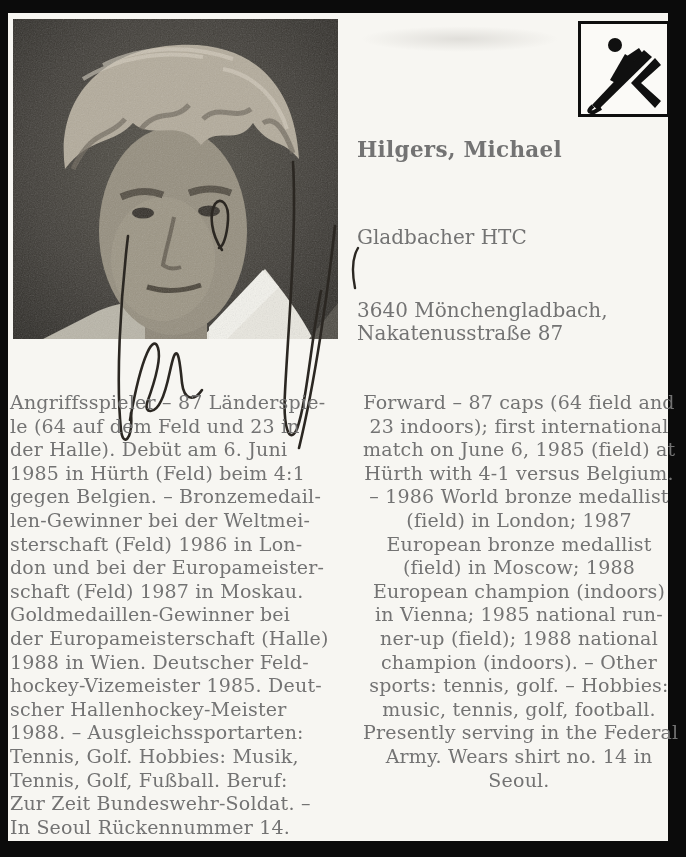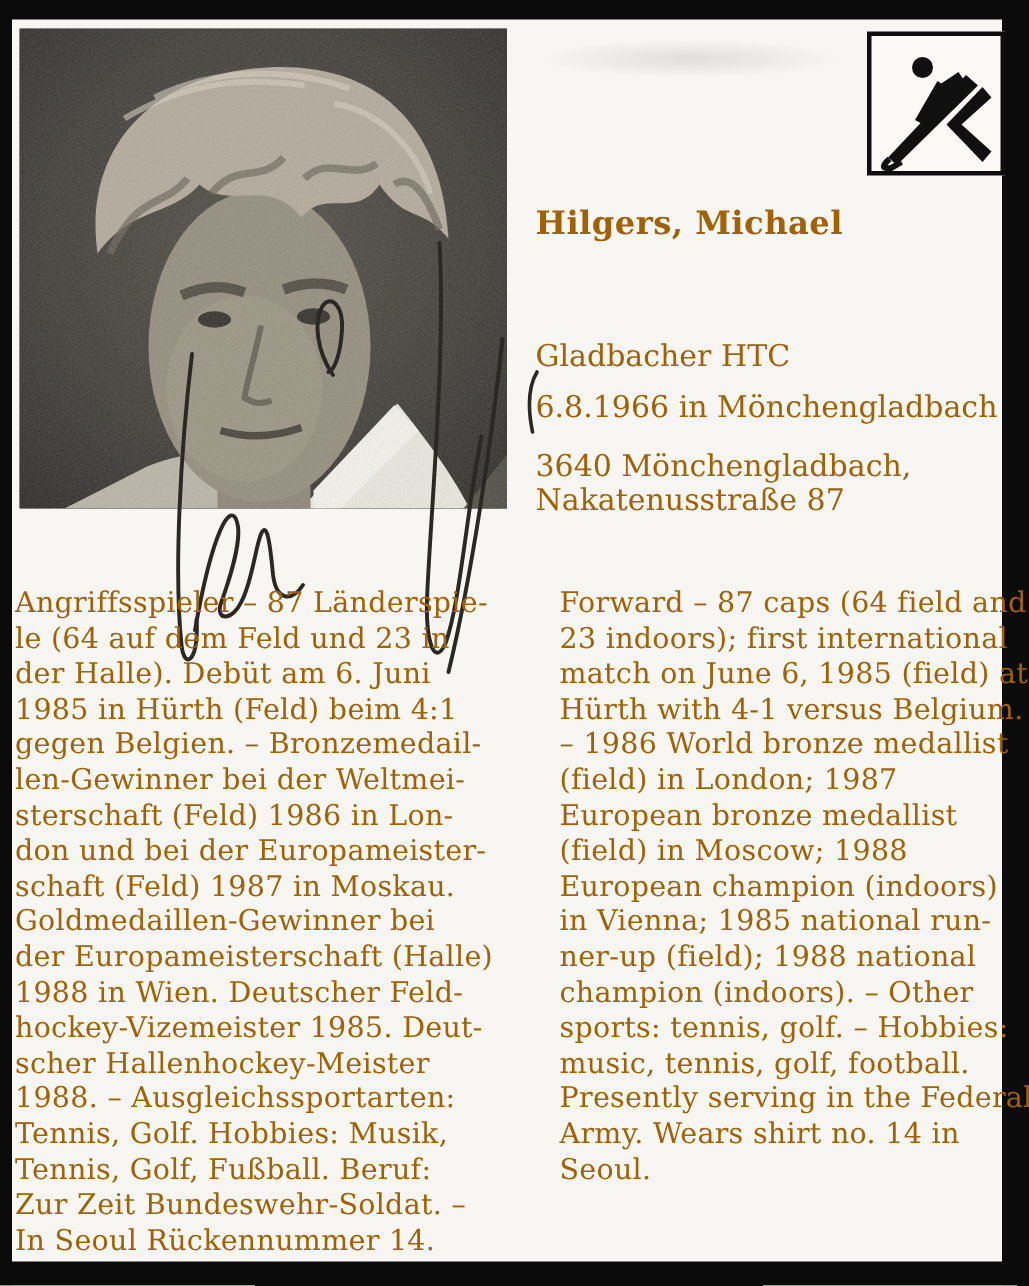--- a/index.html
+++ b/index.html
@@ -1,21 +1,21 @@
 <!DOCTYPE html>
 <html><head>
 <meta charset="utf-8">
 <style>
   html,body{margin:0;padding:0;background:#888;}
   .page{
     position:relative;
     width:686px;height:857px;
     background:#f7f6f2;
     font-family:"DejaVu Serif","Liberation Serif",serif;
-    color:#a16207;
+    color:#737373;
     overflow:hidden;
     margin:0 auto;
   }
   
   .frame-bar{position:absolute;background:#0b0b0b;}
   .frame-top{left:0;top:0;width:686px;height:13px;}
   .frame-bottom{left:0;top:841px;width:686px;height:16px;}
   .frame-left{left:0;top:0;width:8px;height:857px;}
   .frame-right{left:668px;top:0;width:18px;height:857px;}
 
@@ -41,21 +41,21 @@
   .player-birth{top:259px;}
   .player-address{top:299px;line-height:23px;white-space:pre-line;}
 
   
   .bio{
     position:absolute;top:391px;
     font-size:19px;line-height:23.6px;
     white-space:pre;letter-spacing:.2px;
   }
   .bio-german{left:10px;width:336px;}
-  .bio-english{left:373px;width:312px;}
+  .bio-english{left:363px;width:312px;text-align:center;}
 
   
   .smudge{position:absolute;left:360px;top:26px;width:200px;height:26px;
     background:radial-gradient(ellipse at center,rgba(120,115,108,.18),rgba(120,115,108,0) 70%);}
 </style>
 </head>
 <body>
 
 <div class="page">
 
@@ -128,21 +128,20 @@
       <polygon points="29,56 44,30 56,38 40,62" fill="#101010"></polygon>
       <polygon points="11,81 63,26 71,33 17,86" fill="#101010"></polygon>
       <path d="M12,82 Q4,89 13,88 L20,84" stroke="#101010" stroke-width="4" fill="none"></path>
       <polygon points="74,34 80,41 60,59 80,77 74,84 50,59" fill="#101010"></polygon>
       <polygon points="46,32 58,24 62,30 52,38" fill="#101010"></polygon>
     </svg>
   </div>
 
   <div class="info-line player-name">Hilgers, Michael</div>
   <div class="info-line player-club">Gladbacher HTC</div>
-  <div class="info-line player-birth">6.8.1966 in Mönchengladbach</div>
   <div class="info-line player-address">3640 Mönchengladbach,
 Nakatenusstraße 87</div>
 
   <div class="bio bio-german">Angriffsspieler – 87 Länderspie-
 le (64 auf dem Feld und 23 in
 der Halle). Debüt am 6. Juni
 1985 in Hürth (Feld) beim 4:1
 gegen Belgien. – Bronzemedail-
 len-Gewinner bei der Weltmei-
 sterschaft (Feld) 1986 in Lon-

